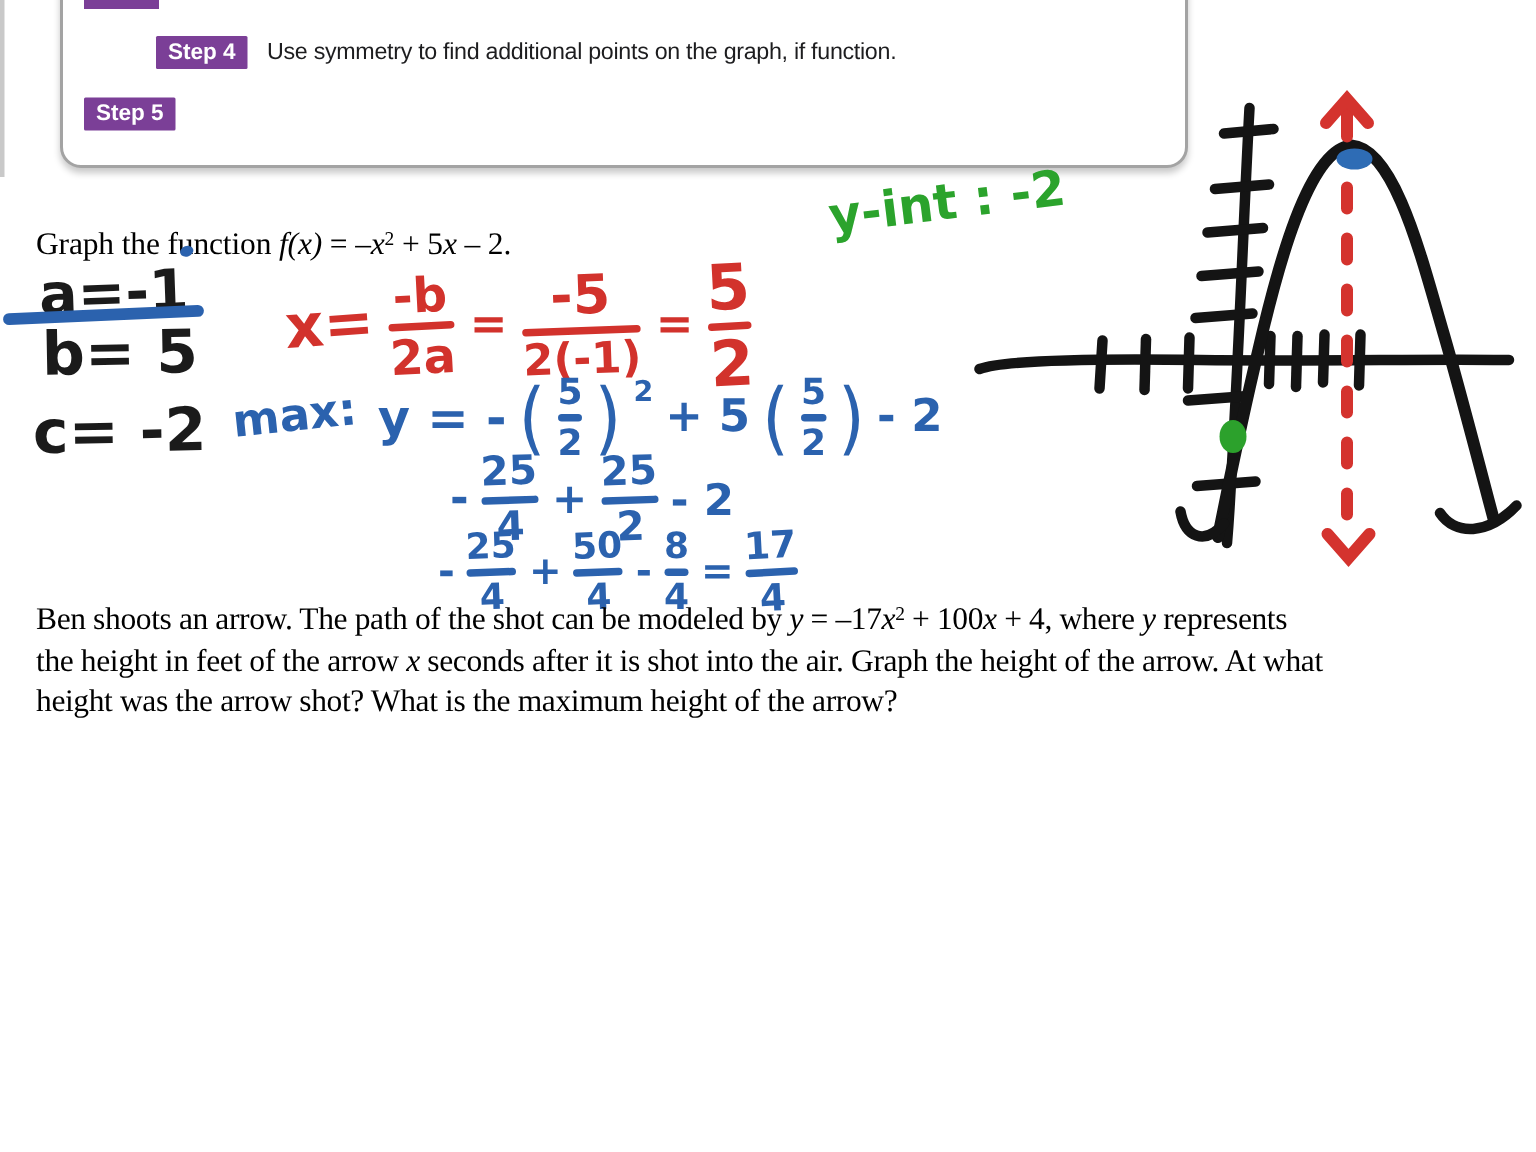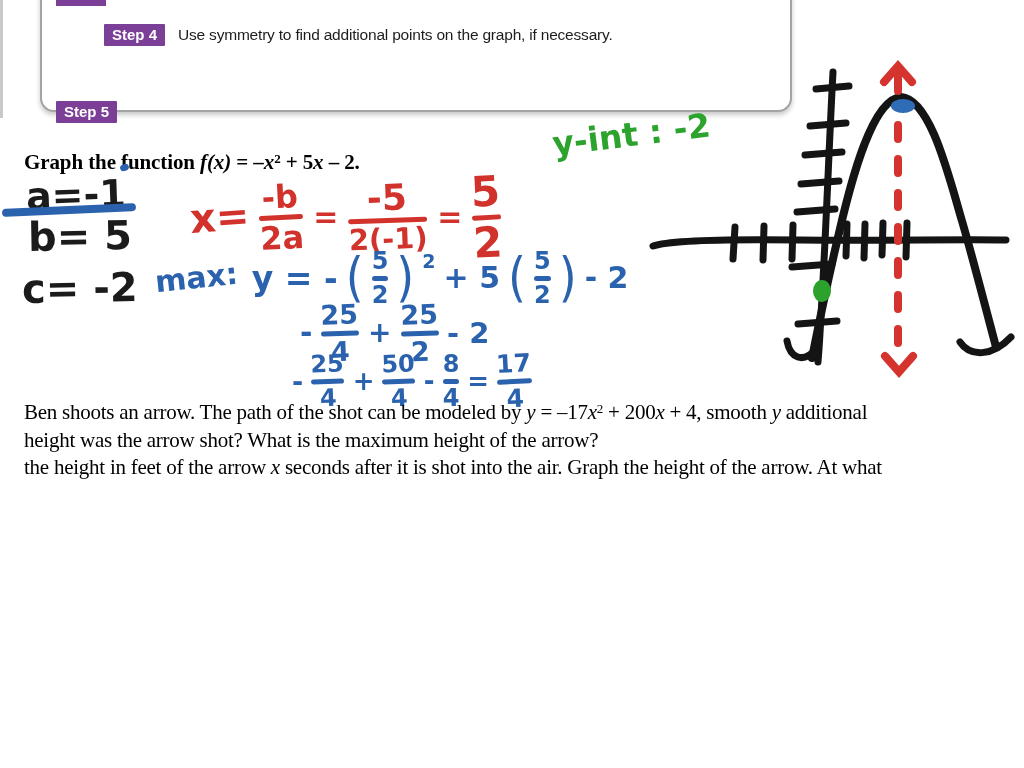--- a/index.html
+++ b/index.html
@@ -13,21 +13,21 @@
   .step-row{position:absolute;left:14px;display:flex;align-items:center;gap:13px;}
   .step-badge{background:#7b3f97;color:#fff;font-weight:bold;font-size:15px;
     padding:2px 8px 3px 8px;border-radius:1px;letter-spacing:0;white-space:nowrap;}
   .step-text{font-size:15.5px;color:#1d1d1f;letter-spacing:-0.2px;}
   .badge-sliver{position:absolute;left:14px;top:8px;width:50px;height:20px;background:#7b3f97;}
 
   .edge-sliver{left:0;top:0;width:3px;height:118px;background:#c9c9c9;}
 
   
   .serif{font-family:"Liberation Serif",serif;color:#000;}
-  .prompt{left:24px;top:150px;font-size:21px;letter-spacing:-0.1px;font-weight:bold;}
+  .prompt{left:24px;top:150px;font-size:21px;letter-spacing:-0.1px;}
   .it{font-style:italic;}
   sup.e{font-size:13px;vertical-align:6px;}
   .pen-dot{left:120px;top:164px;width:9px;height:7px;border-radius:50%;background:#2b62ae;transform:rotate(-20deg);}
 
   .problem{left:24px;top:395px;font-size:21px;line-height:27.5px;letter-spacing:-0.25px;width:996px;}
 
   
   .hw{font-family:"DejaVu Sans",sans-serif;font-weight:700;line-height:1;}
   .ink{color:#1b1b1b;}
   .red{color:#d2322c;}
@@ -46,23 +46,23 @@
 </style>
 </head>
 <body>
 
 <div class="abs edge-sliver"></div>
 
 <div class="abs steps-box">
   <div class="badge-sliver"></div>
   <div class="step-row" style="top:46px;padding-left:48px;">
     <span class="step-badge">Step 4</span>
-    <span class="step-text">Use symmetry to find additional points on the graph, if necessary.</span>
+    <span class="step-text">Use symmetry to find additional points on the graph, if function.</span>
   </div>
-  <div class="step-row" style="top:87px;margin-top:36px;">
+  <div class="step-row" style="top:87px;">
     <span class="step-badge">Step 5</span>
   </div>
 </div>
 
 <div class="abs serif prompt">
   <span>Graph the function </span><span class="it">f(x)</span><span> = –</span><span class="it">x</span><sup class="e">2</sup><span> + 5</span><span class="it">x</span><span> – 2.</span>
 </div>
 <div class="abs pen-dot"></div>
 
 <div class="abs hw ink" style="left:26px;top:176px;font-size:38px;transform:rotate(-2deg);">a=-1</div>
@@ -195,16 +195,16 @@
     <path d="M244,27 L258,11 L272,27" stroke-width="8"></path>
     <path d="M258,70 L258,298" stroke-width="8" stroke-dasharray="14 20"></path>
     <path d="M245,301 L259,317 L273,301" stroke-width="8"></path>
   </g>
 
   <ellipse cx="263" cy="51" rx="12" ry="7" fill="#2e6cb5"></ellipse>
   <ellipse cx="182" cy="236" rx="9" ry="11" fill="#2ca12c"></ellipse>
 </svg>
 
 <div class="abs serif problem">
-  <div><span>Ben shoots an arrow. The path of the shot can be modeled by </span><span class="it">y</span><span> = –17</span><span class="it">x</span><sup class="e">2</sup><span> + 200</span><span class="it">x</span><span> + 4, smooth </span><span class="it">y</span><span> additional</span></div>
+  <div><span>Ben shoots an arrow. The path of the shot can be modeled by </span><span class="it">y</span><span> = –17</span><span class="it">x</span><sup class="e">2</sup><span> + 100</span><span class="it">x</span><span> + 4, where </span><span class="it">y</span><span> represents</span></div>
+  <div><span>the height in feet of the arrow </span><span class="it">x</span><span> seconds after it is shot into the air.  Graph the height of the arrow. At what</span></div>
   <div><span>height was the arrow shot?  What is the maximum height of the arrow?</span></div>
-  <div><span>the height in feet of the arrow </span><span class="it">x</span><span> seconds after it is shot into the air.  Graph the height of the arrow. At what</span></div>
 </div>
 
 </body></html>

